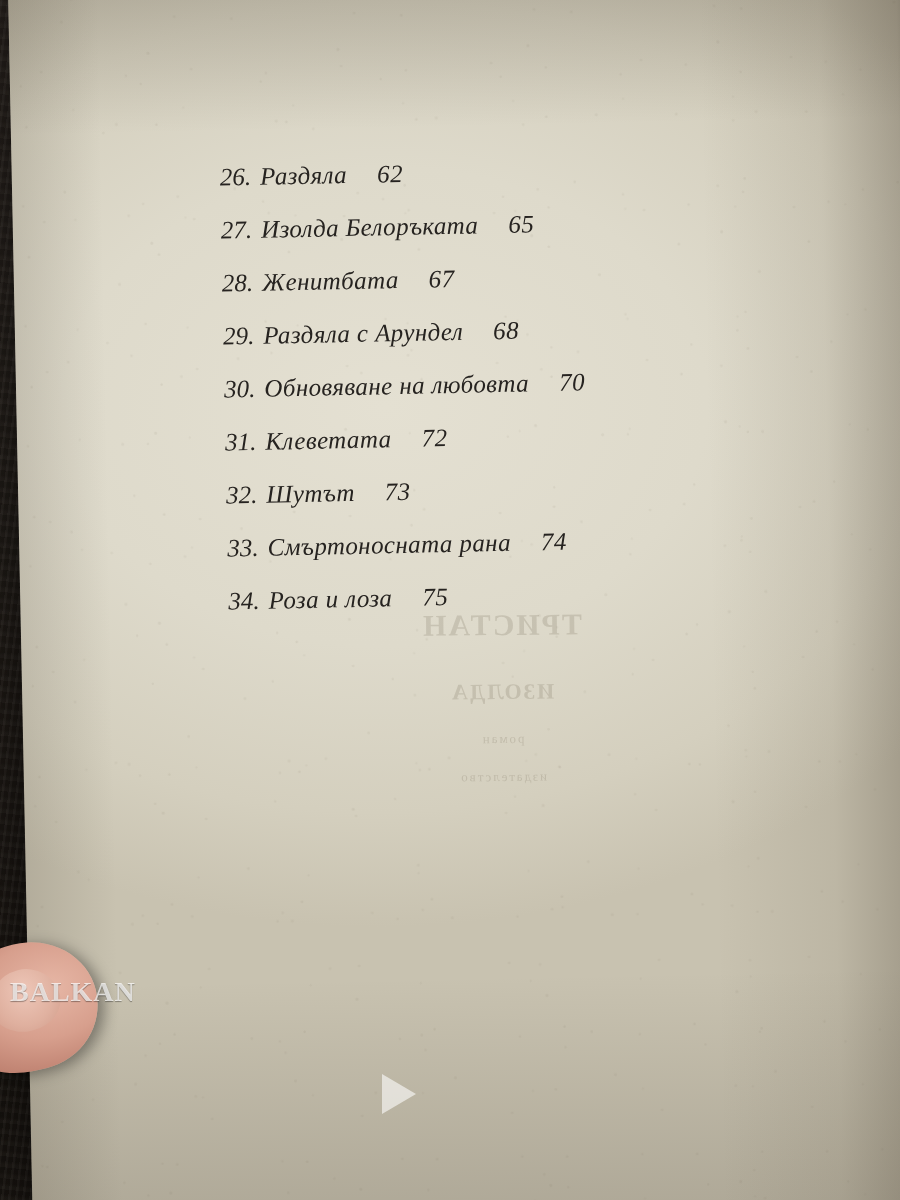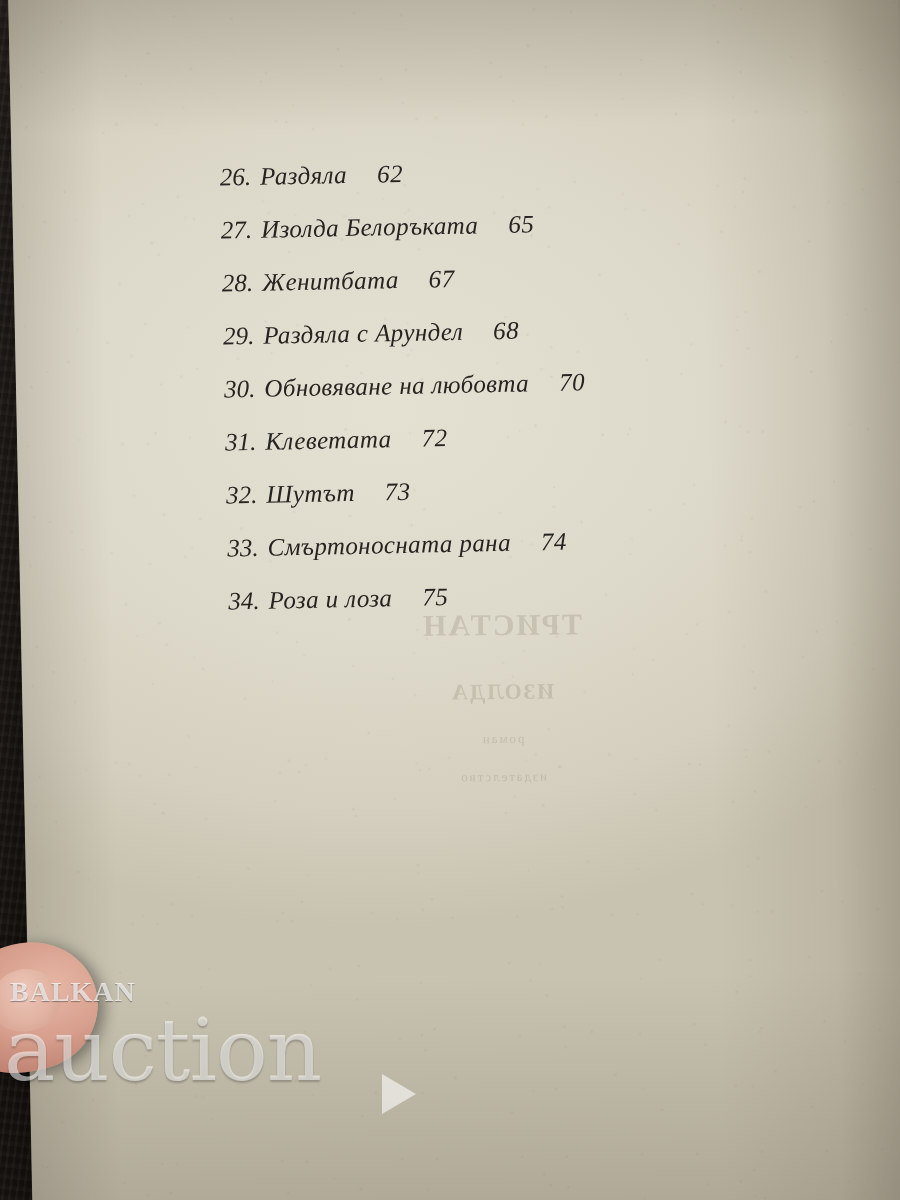--- a/index.html
+++ b/index.html
@@ -294,17 +294,16 @@
 
     </div>
   </div>
 
   <div class="thumb">
     <div class="thumb-nail"></div>
   </div>
 
   <div class="watermark">
     <div class="wm-balkan">BALKAN</div>
-    <div class="wm-auction">auction</div>
     <div class="wm-play"></div>
   </div>
 
 </div>
 
 </body></html>

